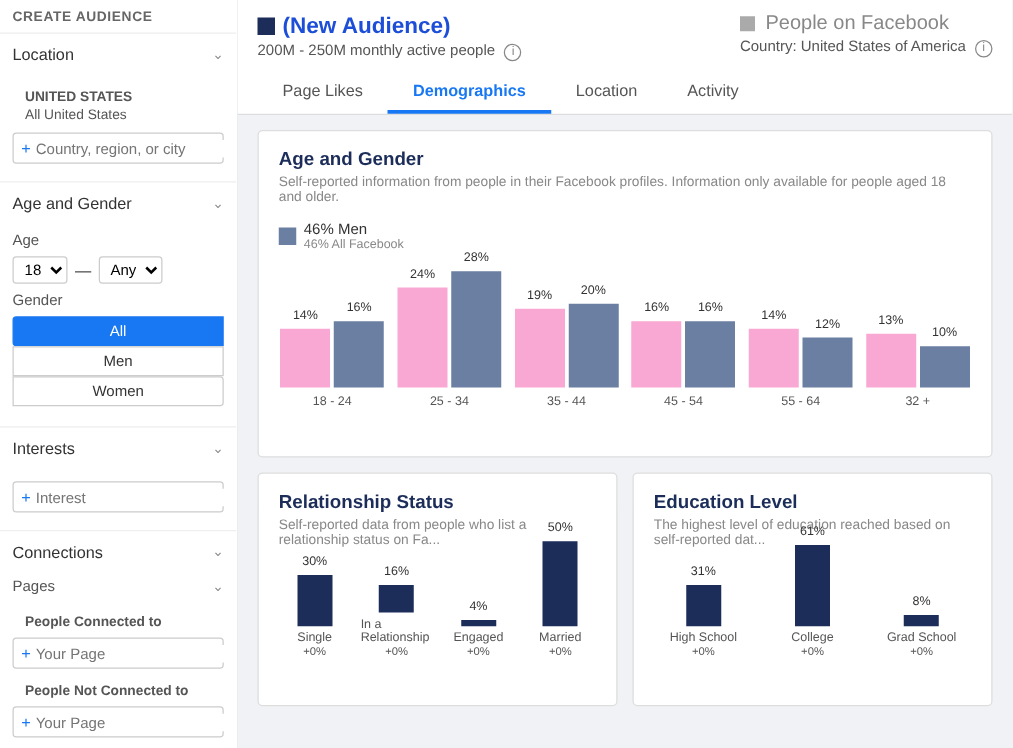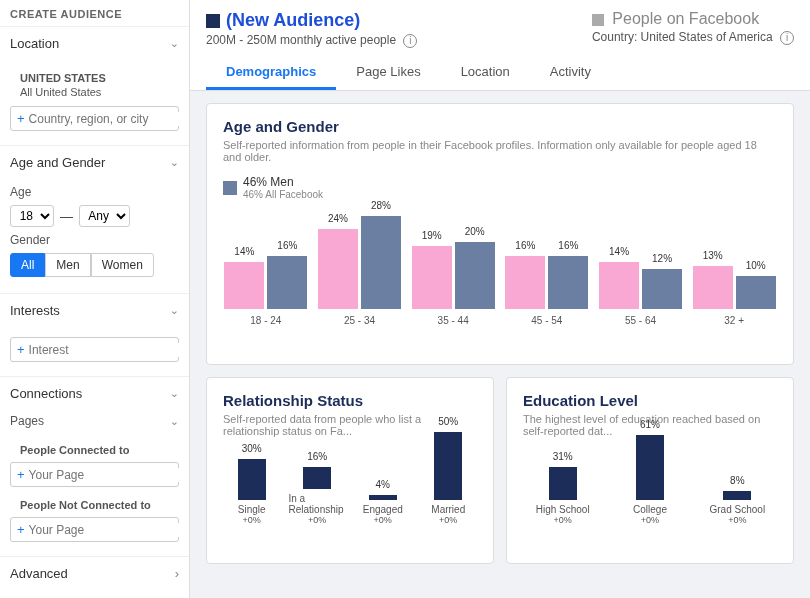--- a/index.html
+++ b/index.html
@@ -76,20 +76,21 @@
       border-radius: 3px;
       font-size: 12px;
       padding: 2px 4px;
       background: #fff;
       text-align: right;
     }
     .gender-row {
       display: flex;
       gap: 0;
       margin: 6px 0;
+      flex-direction: column;
     }
     .gender-btn {
       border: 1px solid #ccc;
       background: #fff;
       padding: 4px 10px;
       font-size: 12px;
       cursor: pointer;
       color: #333;
     }
     .gender-btn.active {
@@ -408,22 +409,22 @@
           <span style="display:inline-block;width:12px;height:12px;background:#aaa;margin-right:4px;vertical-align:middle;"></span>
           <span>People on Facebook</span>
         </div>
         <div class="facebook-country">
           <span>Country: United States of America</span>
           <span class="info-icon">i</span>
         </div>
       </div>
     </div>
     <div class="tabs">
+      <div class="tab">Page Likes</div>
       <div class="tab active">Demographics</div>
-      <div class="tab">Page Likes</div>
       <div class="tab">Location</div>
       <div class="tab">Activity</div>
     </div>
   </div>
 
   <div class="content-area">
 
     <div class="card">
       <div class="card-title">Age and Gender</div>
       <div class="card-subtitle">Self-reported information from people in their Facebook profiles. Information only available for people aged 18 and older.</div>

